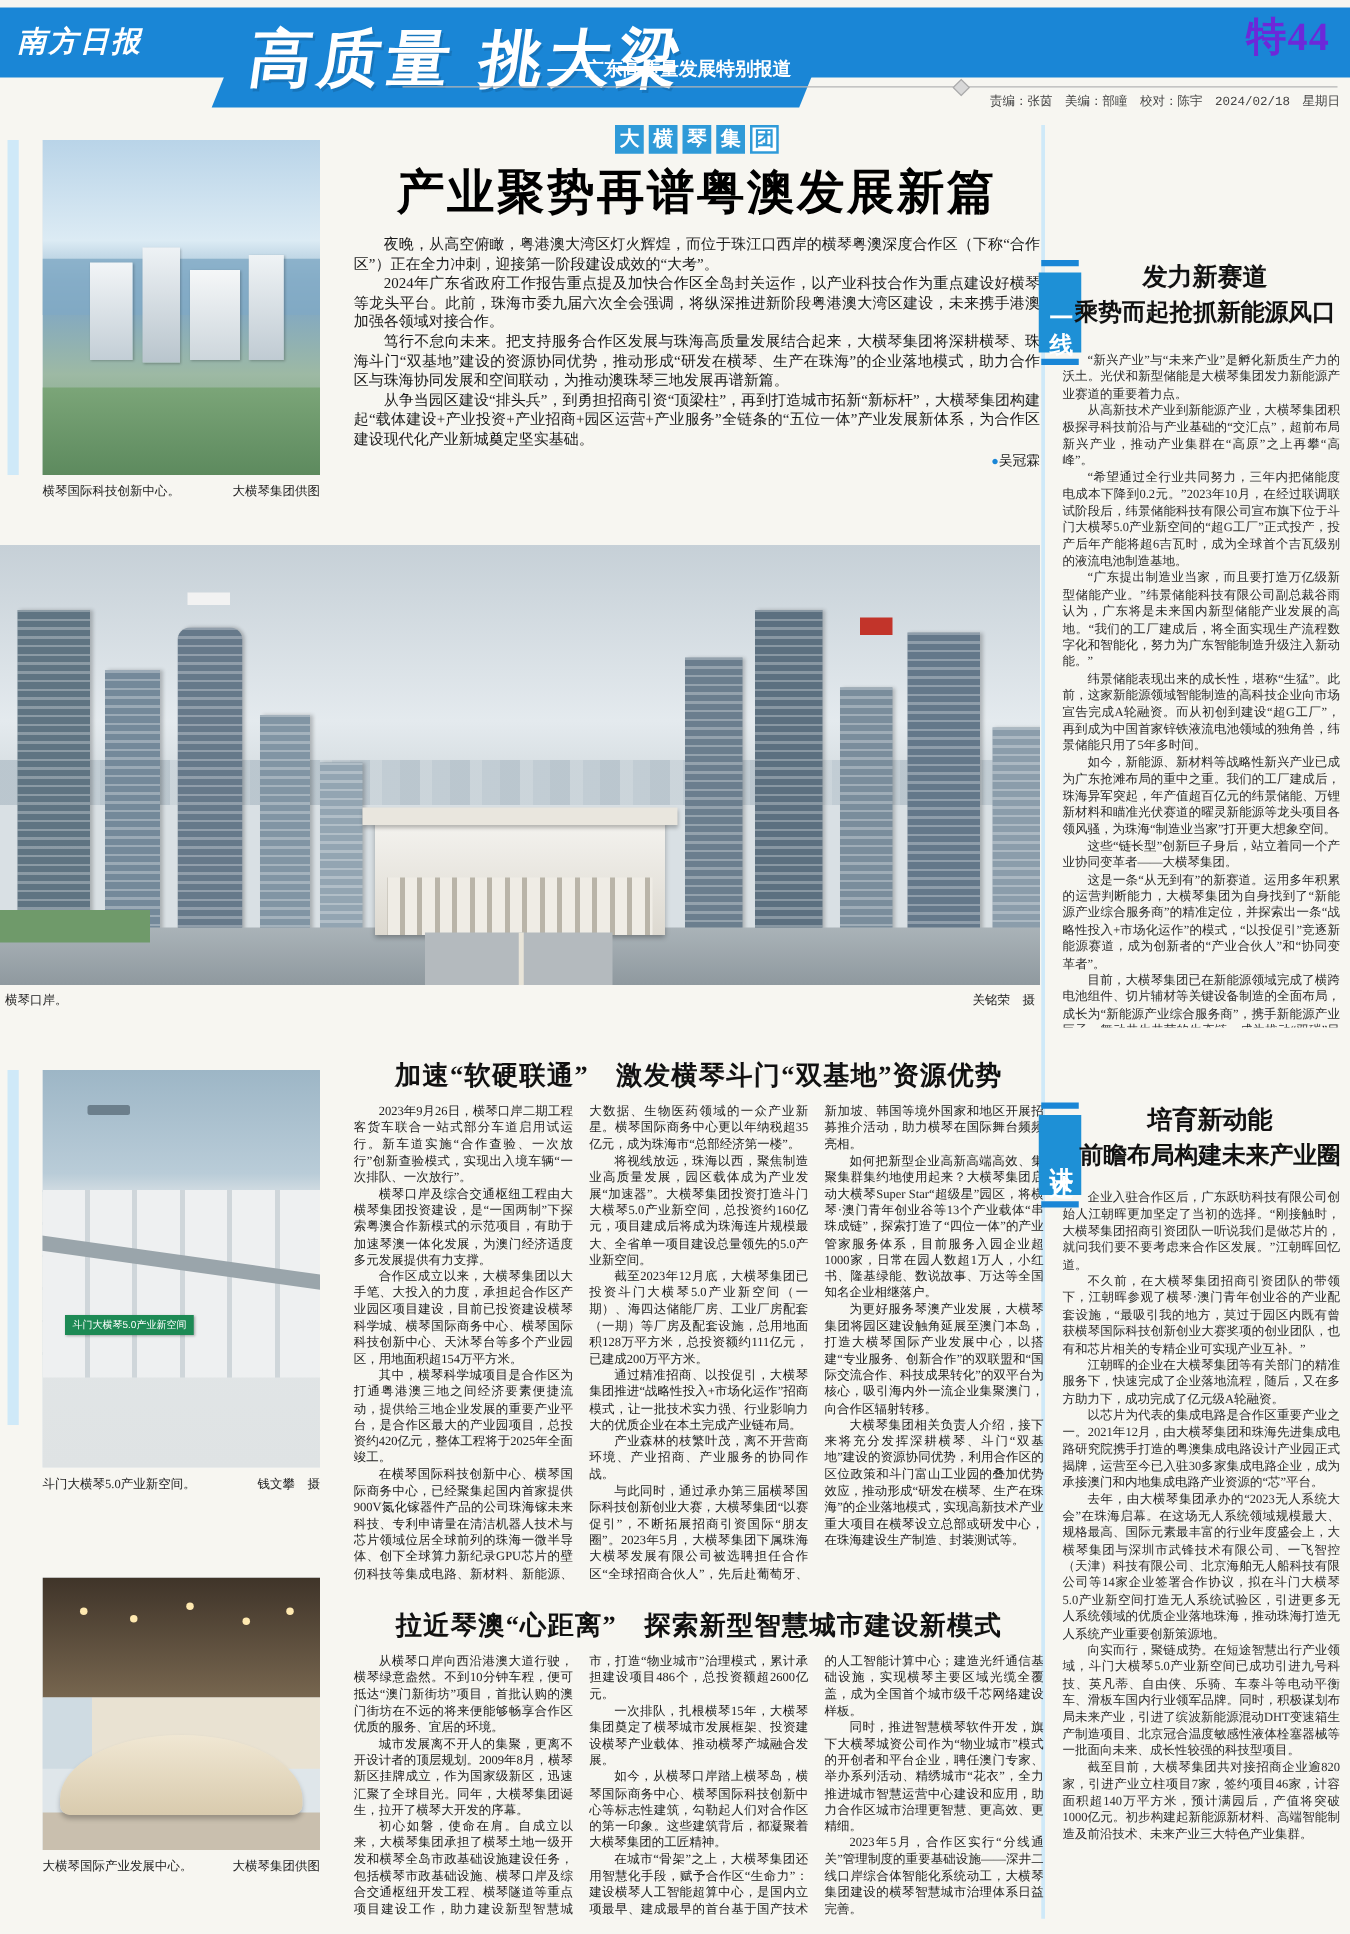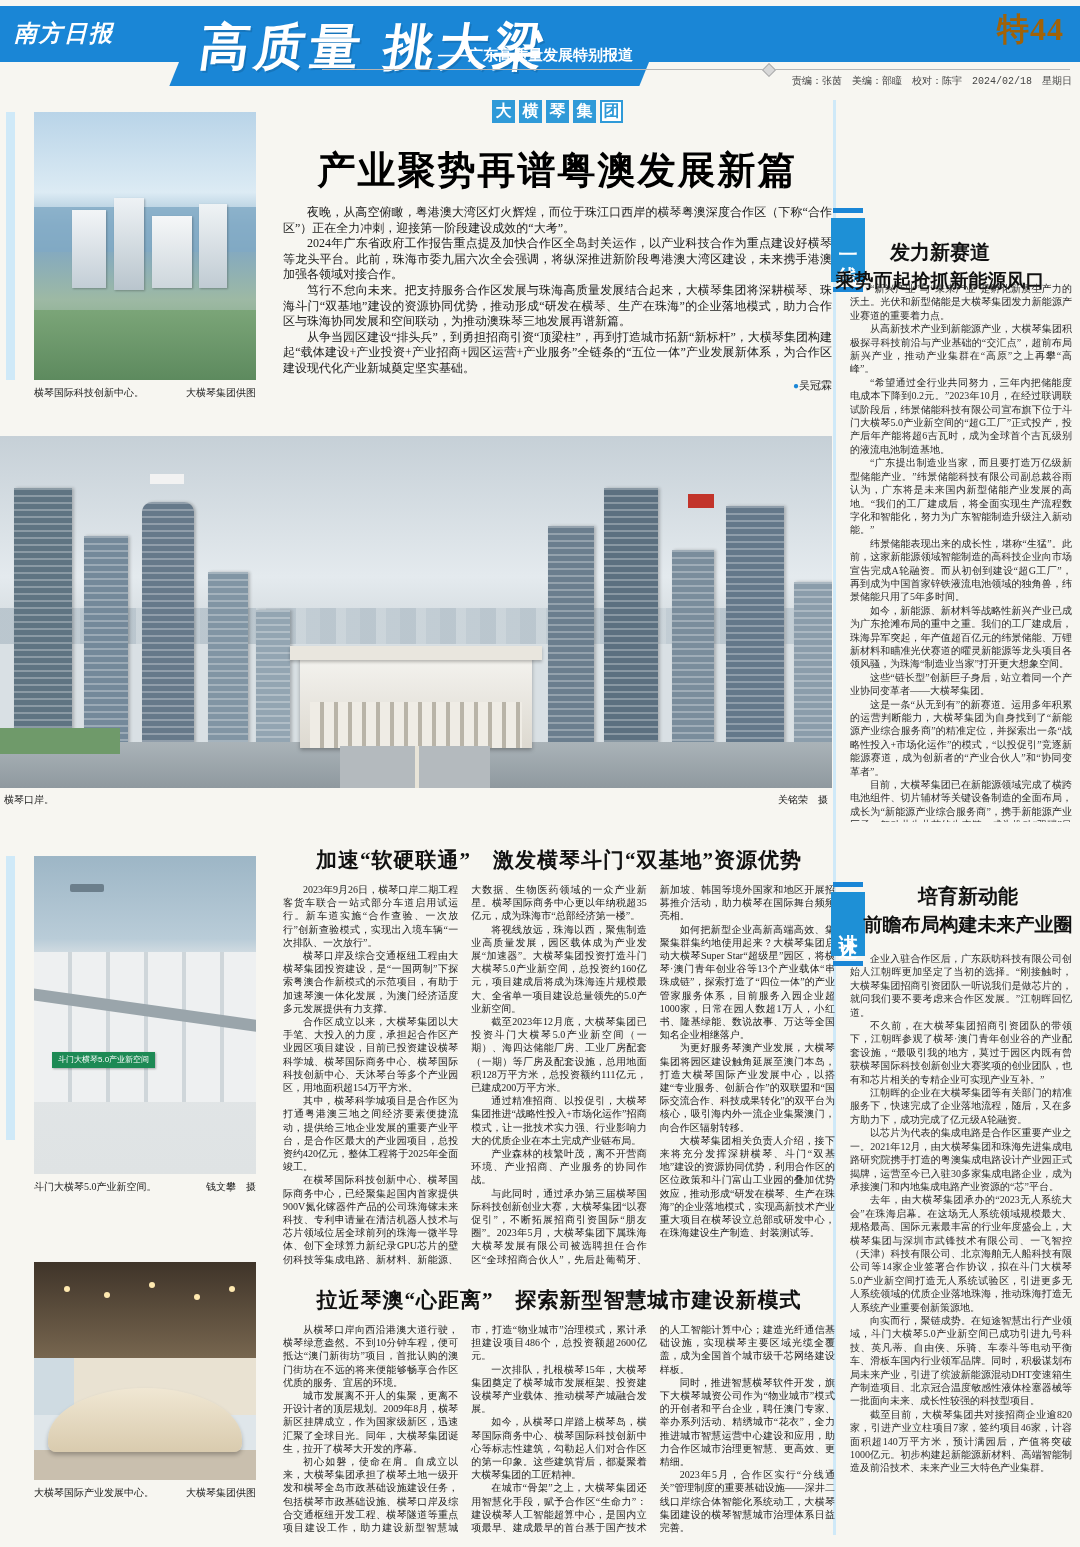--- a/index.html
+++ b/index.html
@@ -4,21 +4,21 @@
 <style>
   html,body{margin:0;padding:0;}
   body{
     position:relative;width:1080px;height:1547px;overflow:hidden;
     background:#f7f6f1;font-family:"Liberation Serif",serif;color:#1a1a1a;
   }
   
   .header-band{position:absolute;left:0;top:6px;width:1080px;height:56px;background:#1a86d6;}
   .header-title-bg{position:absolute;left:175px;top:58px;width:470px;height:28px;background:#1a86d6;transform:skewX(-22deg);}
   .masthead-logo{position:absolute;left:14px;top:18px;color:#fff;font-size:23px;font-weight:bold;font-style:italic;letter-spacing:2px;}
-  .page-number{position:absolute;right:16px;top:8px;color:#a16207;font-size:32px;font-weight:bold;letter-spacing:1px;font-family:"Liberation Serif",serif;}
+  .page-number{position:absolute;right:16px;top:8px;color:#6d28d9;font-size:32px;font-weight:bold;letter-spacing:1px;font-family:"Liberation Serif",serif;}
   .header-title{position:absolute;left:200px;top:14px;color:#fff;font-size:50px;font-weight:900;letter-spacing:5px;transform:skewX(-8deg);font-family:"Liberation Sans",sans-serif;text-shadow:2px 2px 0 rgba(0,0,0,.12);white-space:nowrap;}
   .header-subtitle{position:absolute;left:438px;top:46px;color:#fff;font-size:15px;font-weight:bold;font-family:"Liberation Sans",sans-serif;white-space:nowrap;}
   .header-rule{position:absolute;left:322px;top:69px;width:748px;height:1px;background:#b5b5b5;}
   .header-rule-diamond{position:absolute;left:764px;top:65px;width:8px;height:8px;background:#d8d8d8;border:1px solid #aaa;transform:rotate(45deg);}
   .credits{position:absolute;right:8px;top:74px;font-size:10px;color:#444;font-family:Liberation Mono, monospace;text-align:right;}
   
   .vbar{position:absolute;background:#cfe9f8;}
   .caption-row{position:absolute;display:flex;justify-content:space-between;font-size:10px;color:#222;}
   .caption-row span{white-space:nowrap;}
   .photo{position:absolute;overflow:hidden;background:#dfe6ea;}
@@ -32,21 +32,21 @@
   .sb-body{position:absolute;width:222px;overflow:hidden;font-size:10px;line-height:13.4px;text-align:justify;color:#2b2b2b;}
   .sb-body p{margin:0;text-indent:2em;}
   .col-body{column-count:3;column-gap:13px;font-size:10px;line-height:13.2px;text-align:justify;color:#222;overflow:hidden;}
   .col-body p{margin:0;text-indent:2em;}
   .sec-headline{text-align:center;font-size:21px;font-weight:900;letter-spacing:1px;color:#111;white-space:nowrap;}
   
   .lead-article{position:absolute;left:283px;top:100px;width:549px;}
   .kicker{display:flex;justify-content:center;gap:4px;}
   .kicker span{width:23px;height:23px;background:#2f9ad8;color:#fff;font-size:16px;font-weight:bold;display:flex;align-items:center;justify-content:center;font-family:"Liberation Sans",sans-serif;}
   .kicker span:last-child{background:#fff;color:#2f9ad8;border:2px solid #2f9ad8;width:19px;height:19px;}
-  .lead-headline{text-align:center;font-size:38px;font-weight:900;letter-spacing:2px;color:#000;margin-top:22px;white-space:nowrap;}
+  .lead-headline{text-align:center;font-size:38px;font-weight:900;letter-spacing:2px;color:#000;margin-top:5px;white-space:nowrap;}
   .lead-body{margin-top:9px;font-size:12px;line-height:15.6px;text-align:justify;color:#1a1a1a;}
   .lead-body p{margin:0;text-indent:2em;}
   .byline{text-align:right;font-size:11px;margin-top:1px;}
   .byline .dot{color:#1a86d6;font-size:10px;}
   
   .sky1{position:absolute;inset:0;background:linear-gradient(180deg,#b9d4e8 0%,#dcebf4 30%,#9cbcd2 42%,#85aabf 52%,#9db9a4 70%,#6e9a6c 100%);}
   .p1-water{position:absolute;left:0;top:95px;width:100%;height:45px;background:#7fa9c4;opacity:.8;}
   .p1-b1{position:absolute;left:38px;top:98px;width:34px;height:78px;background:linear-gradient(180deg,#f2f5f7,#c3ced6);box-shadow:1px 1px 2px rgba(0,0,0,.25);}
   .p1-b2{position:absolute;left:80px;top:86px;width:30px;height:92px;background:linear-gradient(180deg,#eef2f5,#b9c5cd);box-shadow:1px 1px 2px rgba(0,0,0,.25);}
   .p1-b3{position:absolute;left:118px;top:104px;width:40px;height:72px;background:linear-gradient(180deg,#f5f7f8,#cdd6dc);box-shadow:1px 1px 2px rgba(0,0,0,.25);}
@@ -133,21 +133,21 @@
   </div>
 </div>
 
 <div class="divider-v"></div>
 
 <div class="tag-wrap" style="left:830px;top:208px;">
   <div class="tag-dash"></div>
   <div class="tag-box">一线</div>
   <div class="tag-dash"></div>
 </div>
-<div class="sb-title" style="left:834px;top:208px;margin-top:30px;">
+<div class="sb-title" style="left:858px;top:208px;">
   <span class="l1">发力新赛道</span>
   <span class="l2">乘势而起抢抓新能源风口</span>
 </div>
 <div class="sb-body" style="left:850px;top:282px;height:540px;">
     <p>“新兴产业”与“未来产业”是孵化新质生产力的沃土。光伏和新型储能是大横琴集团发力新能源产业赛道的重要着力点。</p>
     <p>从高新技术产业到新能源产业，大横琴集团积极探寻科技前沿与产业基础的“交汇点”，超前布局新兴产业，推动产业集群在“高原”之上再攀“高峰”。</p>
     <p>“希望通过全行业共同努力，三年内把储能度电成本下降到0.2元。”2023年10月，在经过联调联试阶段后，纬景储能科技有限公司宣布旗下位于斗门大横琴5.0产业新空间的“超G工厂”正式投产，投产后年产能将超6吉瓦时，成为全球首个吉瓦级别的液流电池制造基地。</p>
     <p>“广东提出制造业当家，而且要打造万亿级新型储能产业。”纬景储能科技有限公司副总裁谷雨认为，广东将是未来国内新型储能产业发展的高地。“我们的工厂建成后，将全面实现生产流程数字化和智能化，努力为广东智能制造升级注入新动能。”</p>
     <p>纬景储能表现出来的成长性，堪称“生猛”。此前，这家新能源领域智能制造的高科技企业向市场宣告完成A轮融资。而从初创到建设“超G工厂”，再到成为中国首家锌铁液流电池领域的独角兽，纬景储能只用了5年多时间。</p>
     <p>如今，新能源、新材料等战略性新兴产业已成为广东抢滩布局的重中之重。我们的工厂建成后，珠海异军突起，年产值超百亿元的纬景储能、万锂新材料和瞄准光伏赛道的曜灵新能源等龙头项目各领风骚，为珠海“制造业当家”打开更大想象空间。</p>

